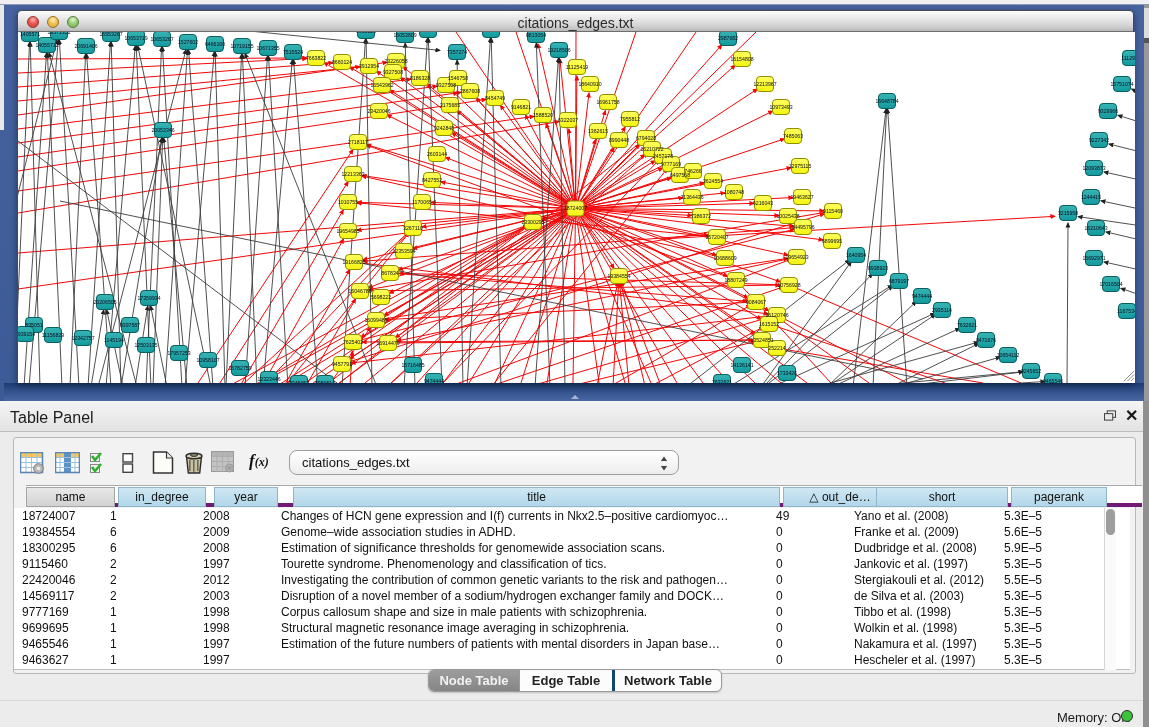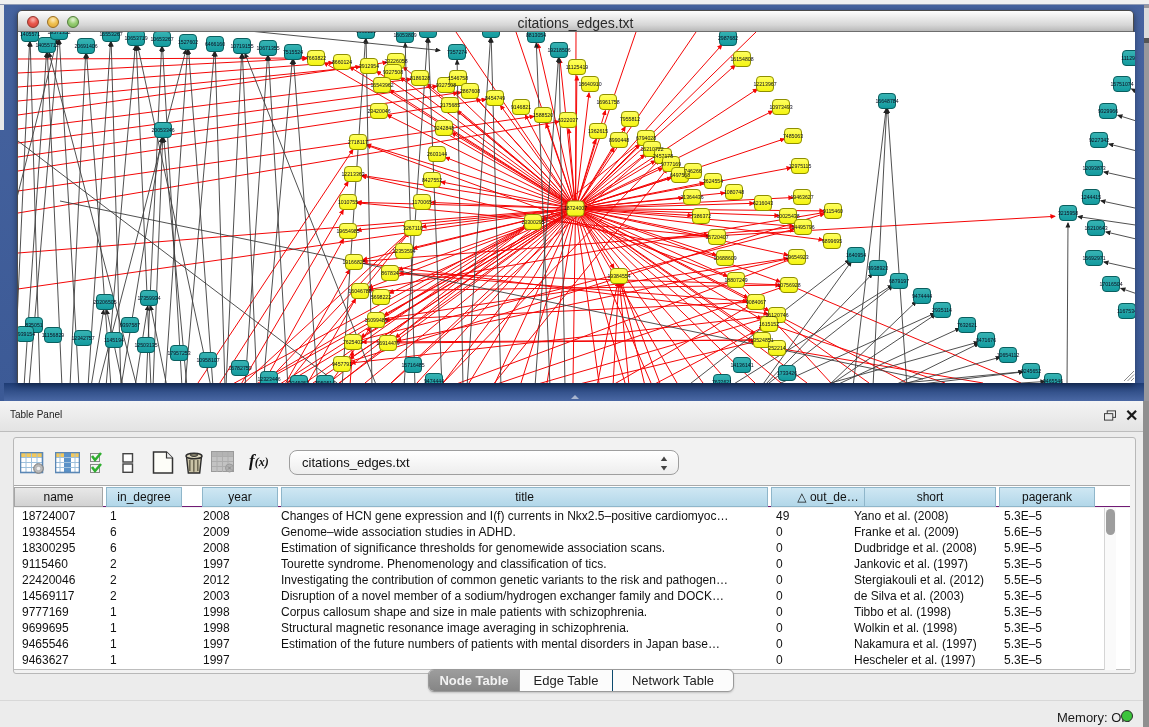--- a/index.html
+++ b/index.html
@@ -13,38 +13,38 @@
 #win{position:absolute;left:17px;top:10px;width:1117px;height:373px;border:1px solid #4a4a4a;border-radius:5px 5px 0 0;box-shadow:0 2px 6px rgba(0,0,0,.45)}
 #tbar{position:absolute;left:0;top:0;width:100%;height:21px;border-radius:4px 4px 0 0;background:linear-gradient(#fefefe,#d6d6d6 70%,#b9b9b9);border-bottom:1px solid #6e6e6e}
 #tbar .ti{position:absolute;width:100%;text-align:center;top:4px;font-size:14px;color:#2a2a2a}
 .tl{position:absolute;top:4.5px;width:12px;height:12px;border-radius:50%}
 .tl.r{left:8.5px;background:radial-gradient(circle at 50% 28%,#f8a29c 10%,#e8554b 48%,#cf4238);border:1.5px solid #93332b}
 .tl.y{left:28.5px;background:radial-gradient(circle at 50% 28%,#fbe3a8 10%,#eec04f 48%,#dfa338);border:1.5px solid #9a6d1f}
 .tl.g{left:48.5px;background:radial-gradient(circle at 50% 28%,#d6edc4 10%,#95cc71 48%,#76b254);border:1.5px solid #527e3a}
 #canvas{position:absolute;left:0;top:21px;width:1117px;height:351px;background:#fff;overflow:hidden}
 #tp{position:absolute;left:0;top:401px;width:1149px;height:299px;background:#ececec}
 #tpbar{position:absolute;left:0;top:0;width:1149px;height:31px;background:linear-gradient(#f4f4f4,#e3e3e3);border-bottom:1px solid #bdbdbd}
-#tpbar .t{position:absolute;left:10px;top:8px;font-size:10px;color:#1c1c1c}
+#tpbar .t{position:absolute;left:10px;top:8px;font-size:16px;color:#1c1c1c}
 #tpbar .fl{position:absolute;left:1104px;top:9px;width:12px;height:11px}
 #tpbar .x{position:absolute;left:1125px;top:5px;font-size:16px;font-weight:bold;color:#1a1a1a}
 #frame{position:absolute;left:13px;top:36px;width:1123px;height:237px;background:#f2f2f2;border:1px solid #b8b8b8;border-radius:3px}
 .tbtn{position:absolute;top:50px}
 #combo{position:absolute;left:289px;top:49px;width:390px;height:25px;background:linear-gradient(#ffffff,#ededed);border:1px solid #9e9e9e;border-radius:8px;font-size:13px;color:#111;line-height:24px;padding-left:12px}
 #combo .arr{position:absolute;right:10px;top:5px;width:8px;height:15px}
-#thead{position:absolute;left:14px;top:84px;width:1116px;height:22px;background:#fff;border-top:1px solid #a9a9a9;border-bottom:1px solid #701a75}
+#thead{position:absolute;left:26px;top:84px;width:1116px;height:22px;background:#fff;border-top:1px solid #a9a9a9;border-bottom:4px solid #701a75}
 .hc{position:absolute;top:1px;height:20px;background:linear-gradient(#cfe7f3,#b2d7e9);border:1px solid #8fb6ca;font-size:12px;color:#111;text-align:center;line-height:19px}
 #tbody{position:absolute;left:14px;top:107px;width:1116px;height:162px;background:#fff;overflow:hidden;border-bottom:1px solid #bdbdbd}
 .trow{position:absolute;left:0;width:1116px;height:16px;font-size:12px;color:#111;white-space:nowrap}
 .trow span{position:absolute;top:1px}
 .c0{left:8px}.c1{left:96px}.c2{left:189px}.c3{left:267px}.c4{left:762px}
 .c5{left:840px;width:150px;text-align:left}.c6{left:990px}
 #vsb{position:absolute;left:1104px;top:107px;width:12px;height:162px;background:#fafafa;border-left:1px solid #d5d5d5}
 #vsb .th{position:absolute;left:1px;top:1px;width:9px;height:26px;border-radius:5px;background:#9d9d9d}
 #tabs{position:absolute;left:428px;top:268px;height:23px;border:1px solid #9a9a9a;border-radius:6px;background:#fcfcfc;display:flex;overflow:hidden;box-shadow:0 1px 2px rgba(0,0,0,.18)}
-#tabs div{font-size:13px;font-weight:normal;color:#222;line-height:22px;text-align:center}
+#tabs div{font-size:13px;font-weight:bold;color:#222;line-height:22px;text-align:center}
 #tabs .sel{background:linear-gradient(#9d9d9d,#858585);color:#f2f2f2;font-weight:bold}
 #mem{position:absolute;left:1057px;top:710px;font-size:13px;color:#1a1a1a}
 #memdot{position:absolute;left:1121px;top:710px;width:12px;height:12px;border-radius:50%;background:#3bc43b;border:1px solid #2c2c2c}
 #hline700{position:absolute;left:0;top:700px;width:1149px;height:1px;background:#d8d8d8}
 </style></head>
 <body>
 <div id="desk">
   <div id="botband"></div>
   <div class="edgeT"></div>
   <div class="edgeL"></div>
@@ -673,22 +673,22 @@
   </svg>
   <div class="tbtn" style="left:249px;top:50px;position:absolute;font-family:'Liberation Serif',serif;font-style:italic;font-size:17px;font-weight:bold;color:#111">f<span style="font-size:12px">(x)</span></div>
   <div id="combo">citations_edges.txt
     <svg class="arr" viewBox="0 0 8 15">
         <path d="M4 0.5 L7.2 5 H0.8 Z" fill="#444"></path>
         <path d="M4 14.5 L7.2 10 H0.8 Z" fill="#444"></path>
       </svg>
   </div>
   <div id="thead">
     <div class="hc" style="left:0px;width:89px;background:linear-gradient(#e8e8e8,#d2d2d2);border-color:#a5a5a5">name</div>
-    <div class="hc" style="left:92px;width:76px">in_degree</div>
-    <div class="hc" style="left:188px;width:76px">year</div>
+    <div class="hc" style="left:92px;width:88px">in_degree</div>
+    <div class="hc" style="left:188px;width:64px">year</div>
     <div class="hc" style="left:267px;width:487px">title</div>
     <div class="hc" style="left:757px;width:114px">△ out_de…</div>
     <div class="hc" style="left:850px;width:132px">short</div>
     <div class="hc" style="left:985px;width:96px">pagerank</div>
   </div>
   <div id="tbody">
       <div class="trow" style="top:0px">
         <span class="c0">18724007</span>
         <span class="c1">1</span>
         <span class="c2">2008</span>
@@ -777,19 +777,19 @@
         <span class="c5">Hescheler et al. (1997)</span>
         <span class="c6">5.3E–5</span>
       </div>
     </div>
   <div id="vsb">
       <div class="th"></div>
     </div>
   <div id="tabs">
     <div class="sel" style="width:90px">Node Table</div>
     <div style="width:93px;border-left:1px solid #9a9a9a">Edge Table</div>
-    <div style="width:121px;border-left:1px solid #0c4a6e">Network Table</div>
+    <div style="width:109px;border-left:3px solid #0c4a6e">Network Table</div>
   </div>
 </div>
 <div id="hline700"></div>
 <div style="position:absolute;left:1143px;top:401px;width:6px;height:326px;background:#8f8f8f"></div>
 <div id="mem">Memory: OK</div>
 <div id="memdot"></div>
 
 </body></html>

